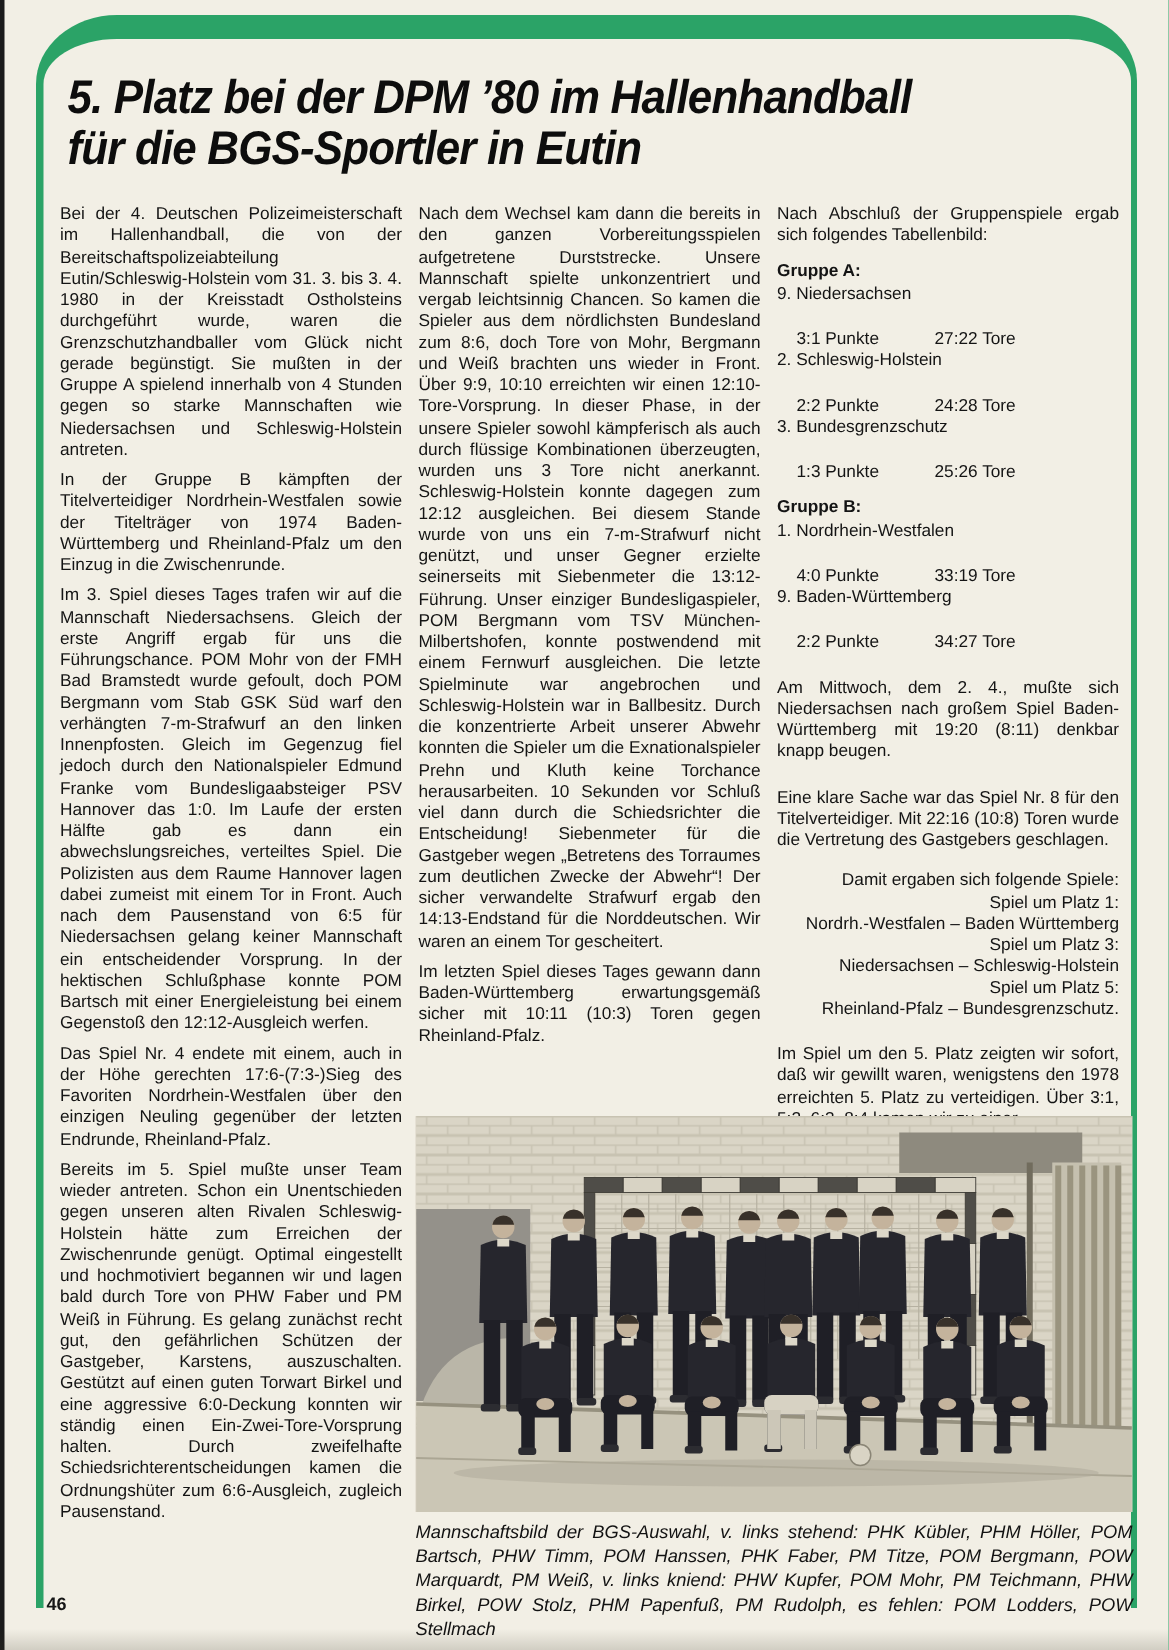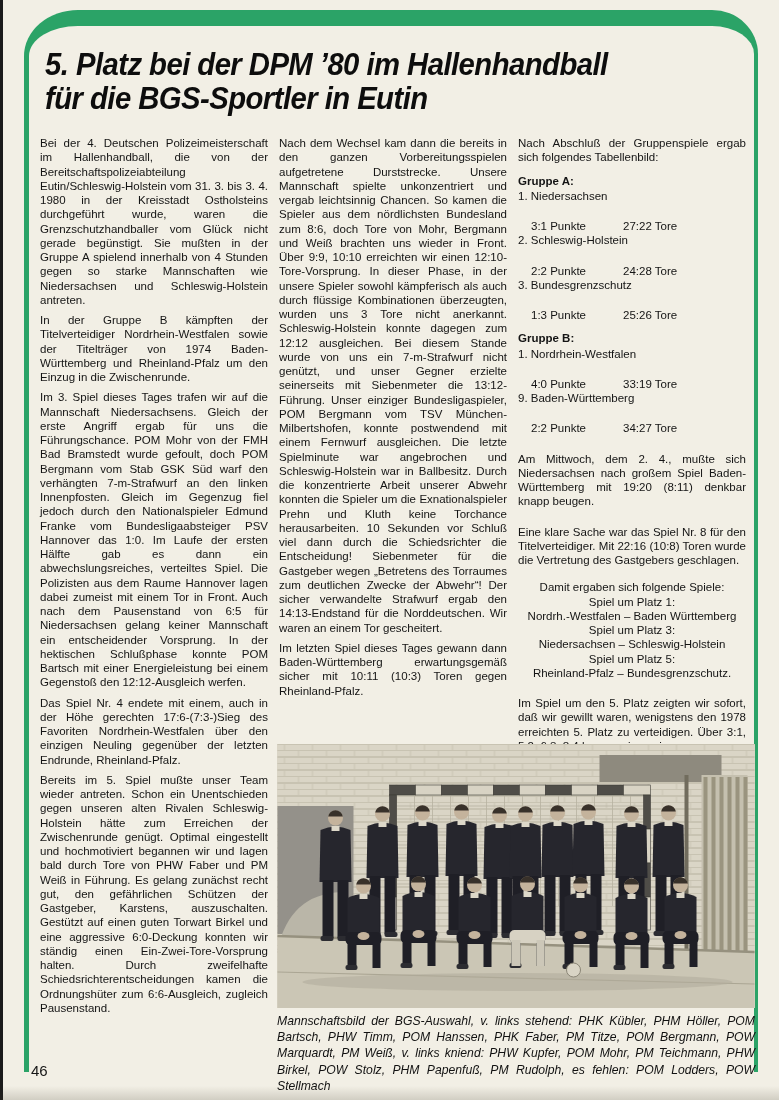--- a/index.html
+++ b/index.html
@@ -23,27 +23,27 @@
     transform:scaleX(.93);transform-origin:left top;
   }
   .title span{display:block;}
   .columns{position:absolute;left:40px;top:136px;width:708px;display:flex;gap:11px;}
   .col{width:228px;font-size:11.5px;line-height:14.25px;text-align:justify;color:#141414;}
   .col p{margin:0 0 6px 0;}
   .group-heading{font-weight:bold;margin:9px 0 1px;}
   .standing-row .stats{display:flex;padding-left:13px;margin-top:16px;}
   .standing-row .pts{width:92px;flex:none;}
   .col3 .mt{margin-top:16px;}
-  .fixtures{margin-top:13px;text-align:center;}
+  .fixtures{margin-top:13px;text-align:right;}
   .photo{position:absolute;left:277px;top:744px;width:478px;height:264px;margin:0;background:#d9d4c5;}
   .caption{
     position:absolute;left:277px;top:1013px;width:478px;margin:0;
     font-style:italic;font-size:12.2px;line-height:16.2px;text-align:justify;color:#121212;
   }
-  .page-number{position:absolute;left:31px;top:1062px;font-size:15px;font-weight:normal;}
+  .page-number{position:absolute;left:31px;top:1062px;font-size:12px;font-weight:bold;}
 </style>
 </head>
 <body>
 
 <div>
 
   <div class="scan-edge"></div>
   <div class="frame"></div>
 
   <h1 class="title">
@@ -65,21 +65,21 @@
       <p>Nach dem Wechsel kam dann die bereits in den ganzen Vorbereitungsspielen aufgetretene Durststrecke. Unsere Mannschaft spielte unkonzentriert und vergab leichtsinnig Chancen. So kamen die Spieler aus dem nördlichsten Bundesland zum 8:6, doch Tore von Mohr, Bergmann und Weiß brachten uns wieder in Front. Über 9:9, 10:10 erreichten wir einen 12:10-Tore-Vorsprung. In dieser Phase, in der unsere Spieler sowohl kämpferisch als auch durch flüssige Kombinationen überzeugten, wurden uns 3 Tore nicht anerkannt. Schleswig-Holstein konnte dagegen zum 12:12 ausgleichen. Bei diesem Stande wurde von uns ein 7-m-Strafwurf nicht genützt, und unser Gegner erzielte seinerseits mit Siebenmeter die 13:12-Führung. Unser einziger Bundesligaspieler, POM Bergmann vom TSV München-Milbertshofen, konnte postwendend mit einem Fernwurf ausgleichen. Die letzte Spielminute war angebrochen und Schleswig-Holstein war in Ballbesitz. Durch die konzentrierte Arbeit unserer Abwehr konnten die Spieler um die Exnationalspieler Prehn und Kluth keine Torchance herausarbeiten. 10 Sekunden vor Schluß viel dann durch die Schiedsrichter die Entscheidung! Siebenmeter für die Gastgeber wegen „Betretens des Torraumes zum deutlichen Zwecke der Abwehr“! Der sicher verwandelte Strafwurf ergab den 14:13-Endstand für die Norddeutschen. Wir waren an einem Tor gescheitert.</p>
       <p>Im letzten Spiel dieses Tages gewann dann Baden-Württemberg erwartungsgemäß sicher mit 10:11 (10:3) Toren gegen Rheinland-Pfalz.</p>
     </div>
 
     <div class="col col3">
       <p>Nach Abschluß der Gruppenspiele ergab sich folgendes Tabellenbild:</p>
 
       <div>
         <div class="group-heading">Gruppe A:</div>
         <div class="standing-row">
-          <div>1. Niedersachsen</div>
+          <div>9. Niedersachsen</div>
           <div class="stats">
               <span class="pts">3:1 Punkte</span>
               <span>27:22 Tore</span>
             </div>
         </div>
         <div class="standing-row">
           <div>2. Schleswig-Holstein</div>
           <div class="stats">
               <span class="pts">2:2 Punkte</span>
               <span>24:28 Tore</span>

